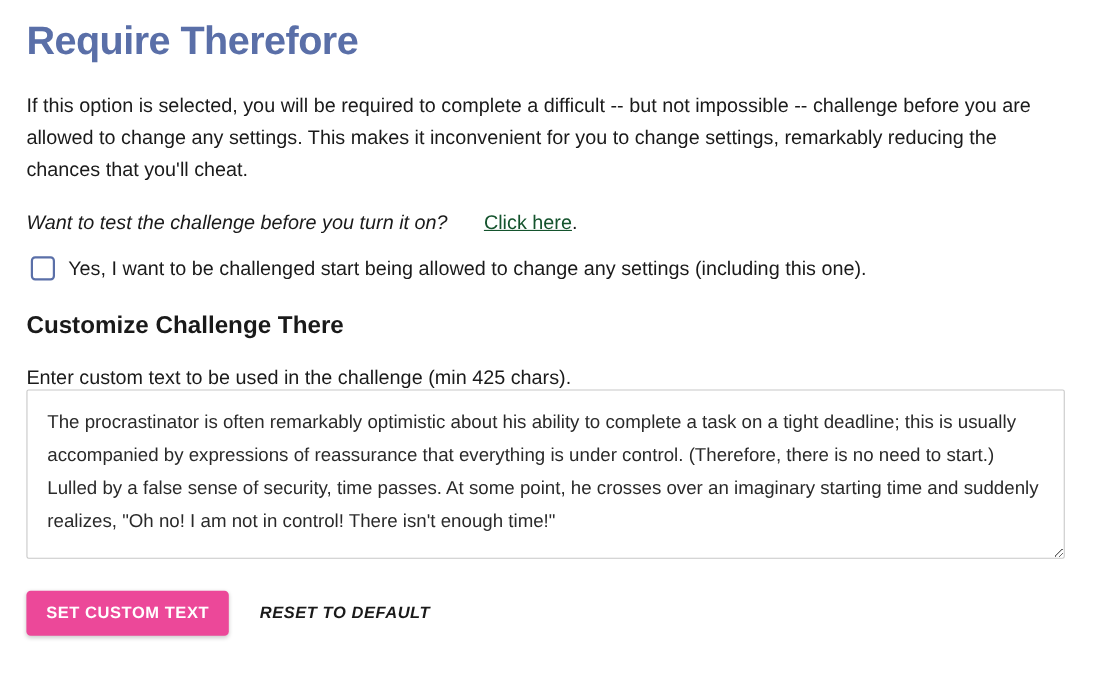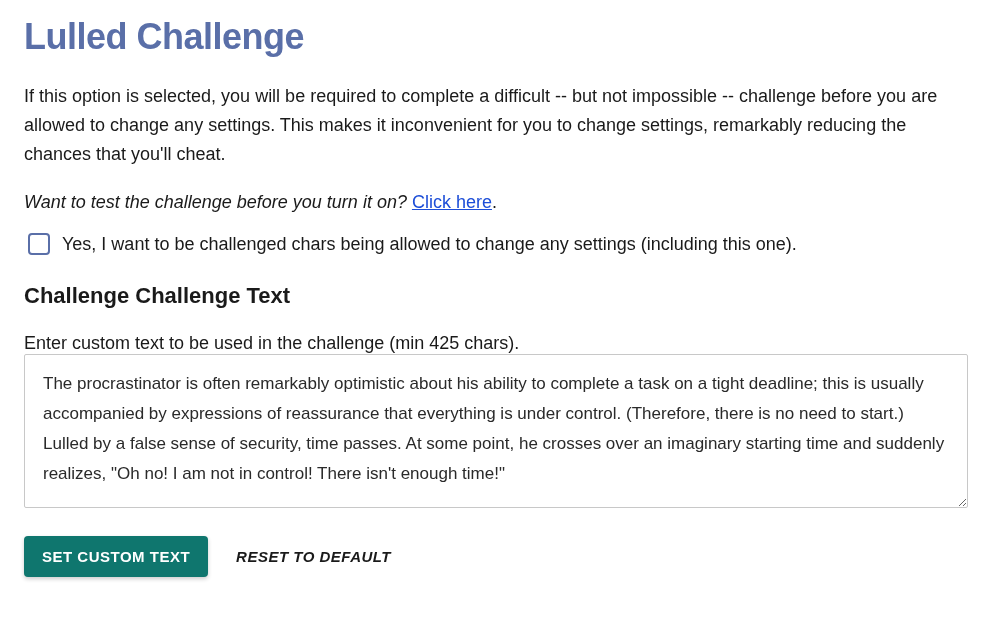--- a/index.html
+++ b/index.html
@@ -29,23 +29,24 @@
       max-width: 940px;
     }
     .test-line {
       font-size: 18px;
       margin-bottom: 20px;
     }
     .test-line .italic {
       font-style: italic;
     }
     .test-line a {
-      color: #1d4ed8;
+      color: #14532d;
       text-decoration: underline;
       cursor: pointer;
+      margin-left: 28px;
     }
     .checkbox-row {
       display: flex;
       align-items: center;
       gap: 12px;
       margin-bottom: 28px;
       margin-left: 4px;
     }
     .checkbox {
       width: 22px;
@@ -89,21 +90,21 @@
       border-radius: 2px;
       resize: both;
       overflow-y: scroll;
     }
     .button-row {
       display: flex;
       align-items: center;
       gap: 24px;
     }
     .btn-primary {
-      background: #0f766e;
+      background: #ec4899;
       color: #ffffff;
       font-size: 15px;
       font-weight: 600;
       letter-spacing: 0.5px;
       padding: 12px 18px;
       border: none;
       border-radius: 4px;
       cursor: pointer;
       box-shadow: 0 2px 4px rgba(0,0,0,0.2);
       text-transform: uppercase;
@@ -117,34 +118,34 @@
       letter-spacing: 0.5px;
       cursor: pointer;
       text-transform: uppercase;
       padding: 12px 4px;
       font-style: italic;
     }
   </style>
 </head>
 <body>
 
-<h1>Lulled Challenge</h1>
+<h1>Require Therefore</h1>
 
 <p class="description">If this option is selected, you will be required to complete a difficult -- but not impossible -- challenge before you are allowed to change any settings. This makes it inconvenient for you to change settings, remarkably reducing the chances that you'll cheat.</p>
 
 <p class="test-line">
   <span class="italic">Want to test the challenge before you turn it on? </span><a>Click here</a><span>.</span>
 </p>
 
 <div class="checkbox-row">
   <div class="checkbox"></div>
-  <label class="checkbox-label">Yes, I want to be challenged chars being allowed to change any settings (including this one).</label>
+  <label class="checkbox-label">Yes, I want to be challenged start being allowed to change any settings (including this one).</label>
 </div>
 
-<h2>Challenge Challenge Text</h2>
+<h2>Customize Challenge There</h2>
 
 <p class="subtext">Enter custom text to be used in the challenge (min 425 chars).</p>
 
 <div class="textarea-wrapper">
   <textarea style="">The procrastinator is often remarkably optimistic about his ability to complete a task on a tight deadline; this is usually accompanied by expressions of reassurance that everything is under control. (Therefore, there is no need to start.) Lulled by a false sense of security, time passes. At some point, he crosses over an imaginary starting time and suddenly realizes, "Oh no! I am not in control! There isn't enough time!"</textarea>
 </div>
 
 <div class="button-row">
   <button class="btn-primary">SET CUSTOM TEXT</button>
   <button class="btn-text">RESET TO DEFAULT</button>

